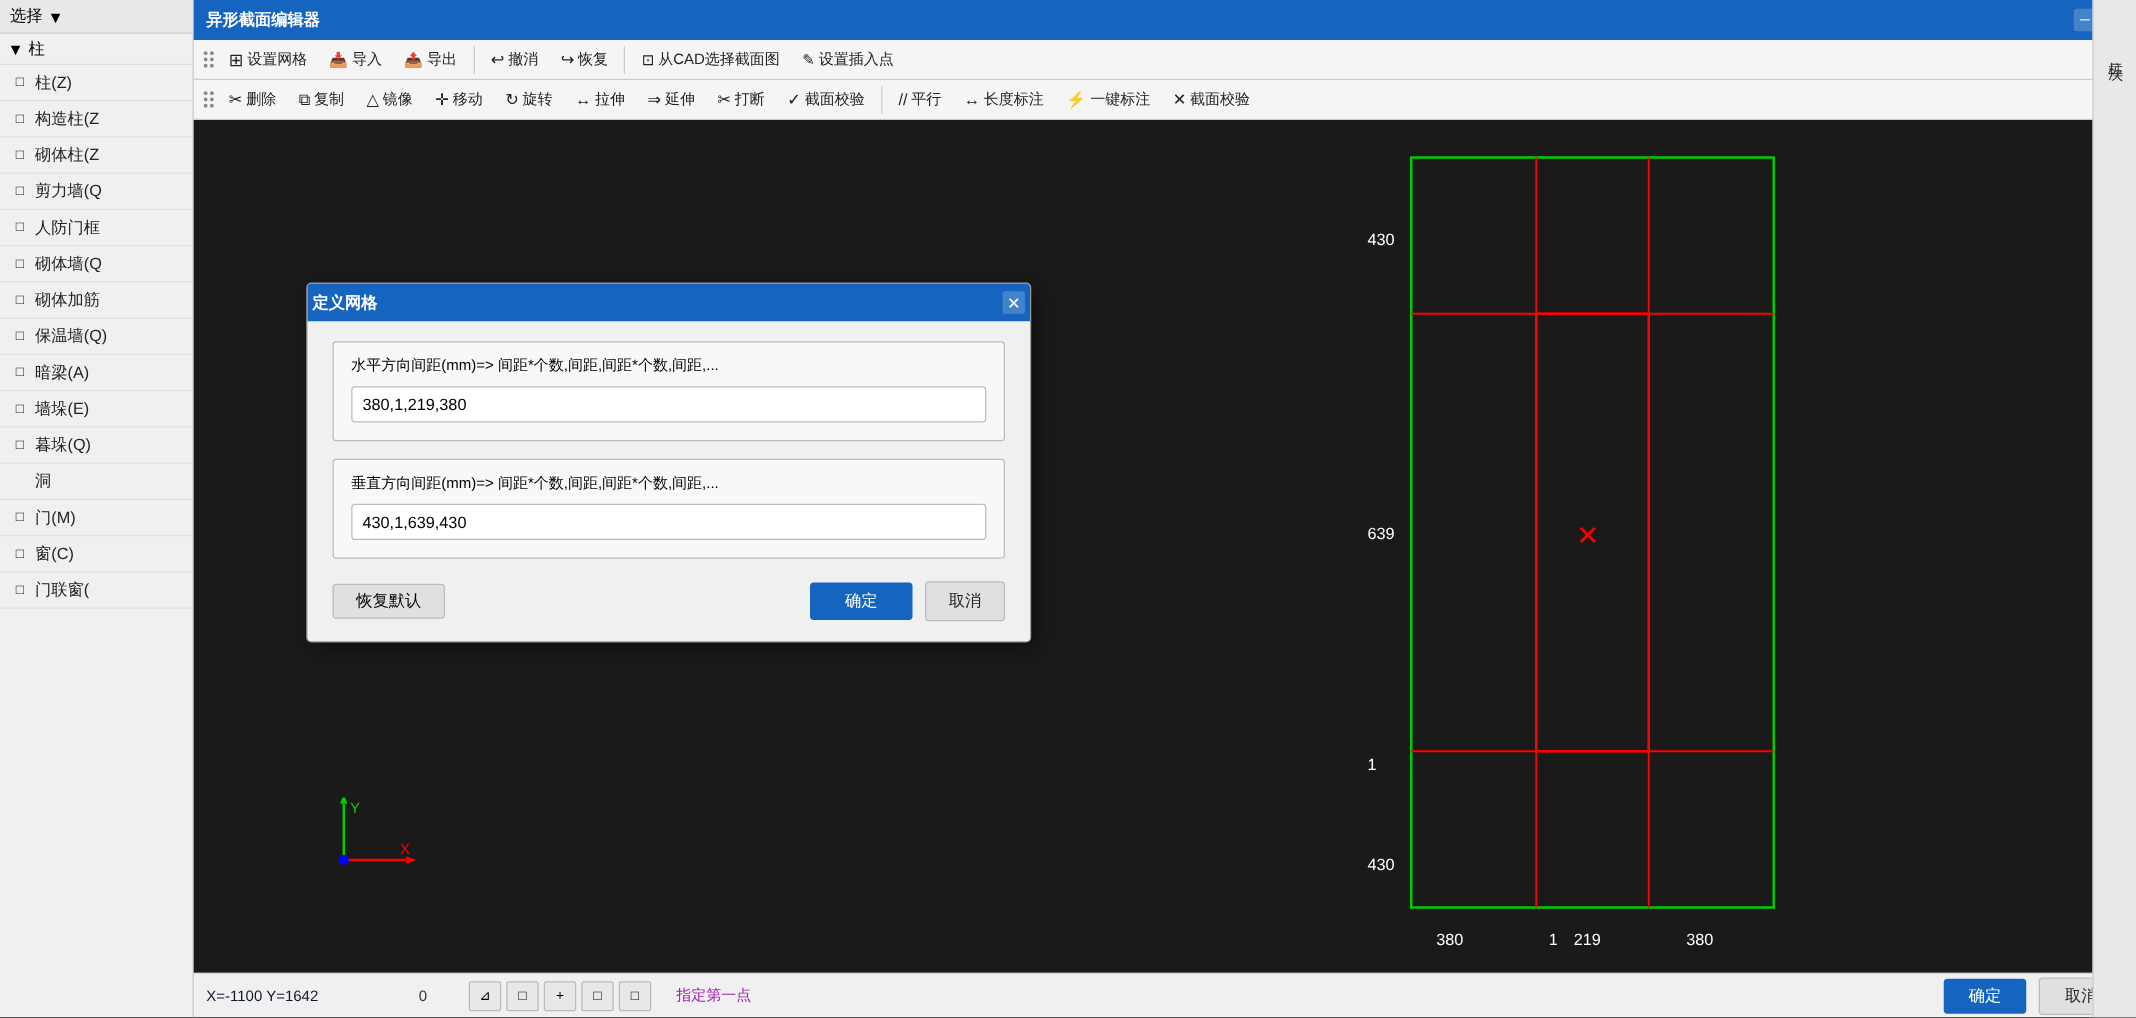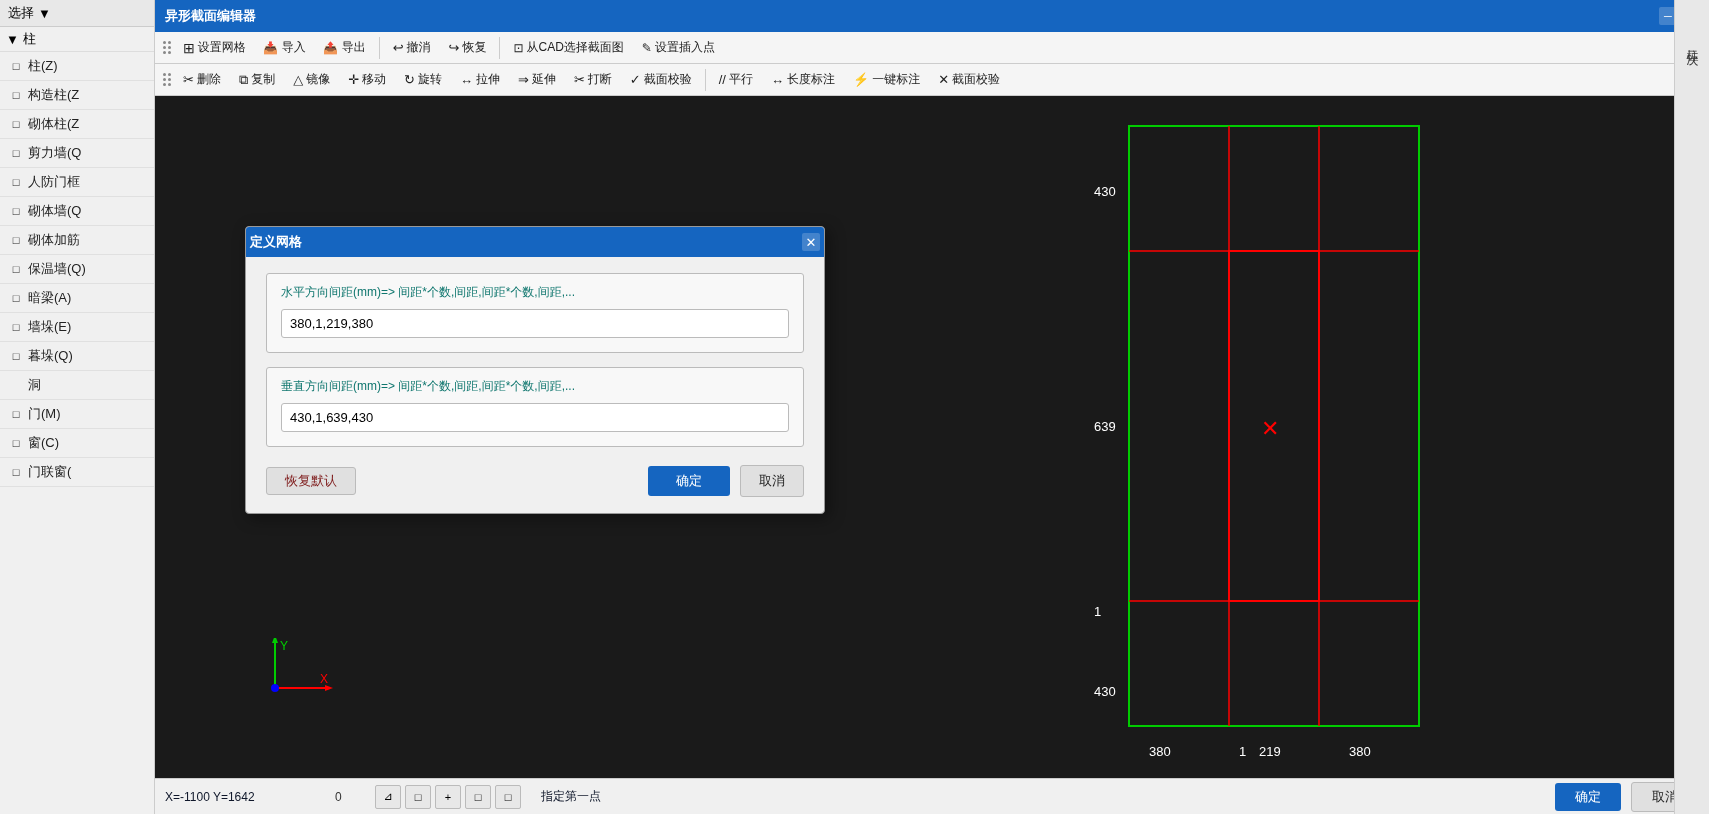--- a/index.html
+++ b/index.html
@@ -152,21 +152,21 @@
       border: 1px solid #bbb;
       background: #e8e8e8;
       cursor: pointer;
       display: flex; align-items: center; justify-content: center;
       font-size: 11px;
       border-radius: 2px;
     }
     .status-hint {
       flex: 1;
       font-size: 12px;
-      color: #0f172a;
+      color: #a21caf;
       padding-left: 10px;
     }
     .status-confirm-btn {
       background: #1565c0;
       color: white;
       border: none;
       padding: 5px 20px;
       font-size: 13px;
       border-radius: 3px;
       cursor: pointer;
@@ -242,42 +242,42 @@
     }
     .dialog-group {
       border: 1px solid #bbb;
       border-radius: 3px;
       padding: 10px 14px 14px;
       margin-bottom: 14px;
       background: #f8f8f8;
     }
     .dialog-group-label {
       font-size: 12px;
-      color: #0f766e;
+      color: #000000;
       margin-bottom: 8px;
     }
     .dialog-input {
       width: 100%;
       padding: 6px 8px;
       border: 1px solid #bbb;
       border-radius: 3px;
       font-size: 13px;
       background: white;
       font-family: inherit;
     }
     .dialog-buttons {
       display: flex;
       align-items: center;
       justify-content: flex-end;
       gap: 10px;
       padding-top: 4px;
     }
     .dialog-restore-btn {
       background: #e0e0e0;
-      color: #7f1d1d;
+      color: #000000;
       border: 1px solid #bbb;
       padding: 4px 18px;
       font-size: 13px;
       border-radius: 3px;
       cursor: pointer;
       font-family: inherit;
       margin-right: auto;
     }
     .dialog-ok-btn {
       background: #1565c0;

